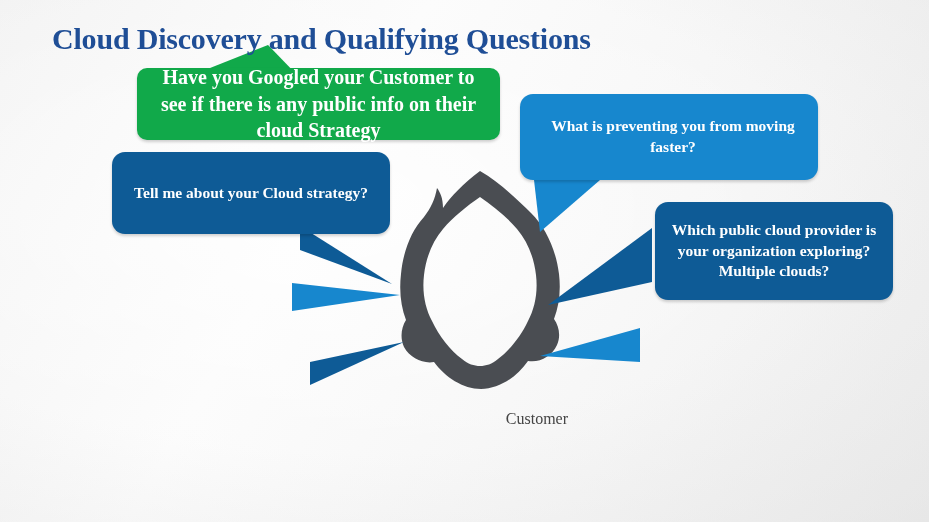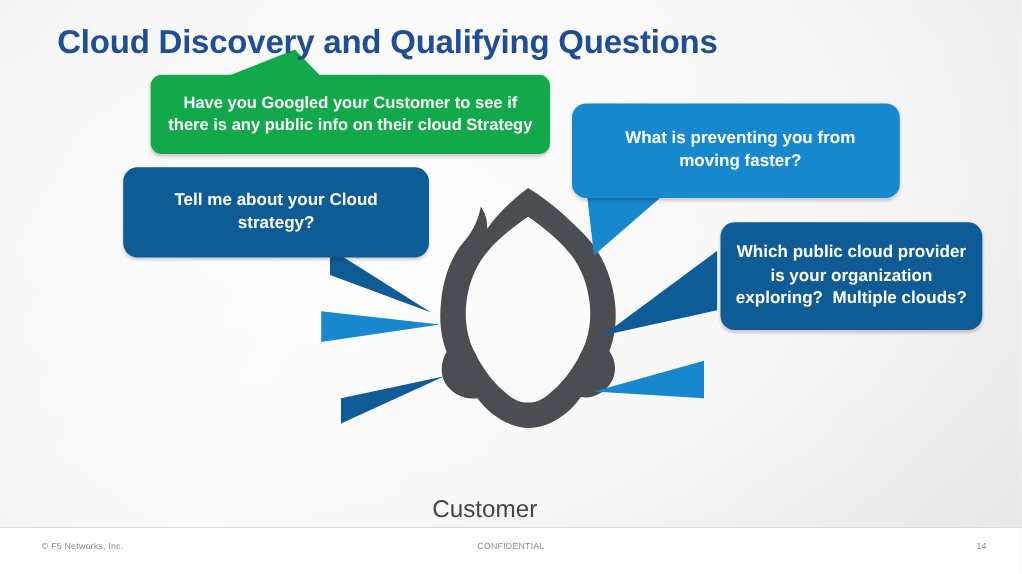--- a/index.html
+++ b/index.html
@@ -6,21 +6,21 @@
   html, body {
     margin: 0;
     padding: 0;
     background: #ffffff;
   }
   #slide {
     position: relative;
     width: 929px;
     height: 522px;
     overflow: hidden;
-    font-family: Liberation Sans, sans-serif;
+    font-family: Liberation Serif, serif;
     background: linear-gradient(120deg, #f2f2f2 0%, #fbfbfb 35%, #f4f4f4 70%, #ececec 100%);
   }
   
   #slide::before {
     content: "";
     position: absolute;
     inset: 0;
     background: radial-gradient(ellipse at 35% 40%, rgba(255,255,255,0.85) 0%, rgba(255,255,255,0.15) 55%, rgba(225,225,225,0.45) 100%);
     pointer-events: none;
   }
@@ -51,21 +51,21 @@
     display: flex;
     align-items: center;
     justify-content: center;
     padding: 7px 12px;
     box-shadow: 0 2px 3px rgba(0,0,0,0.18);
     z-index: 5;
     white-space: pre-wrap;
   }
   .callout.dark  { background: #0E5B96; }
   .callout.light { background: #1787CE; }
-  .callout.green { background: #11A94A; border-radius: 10px; font-size: 15px; }
+  .callout.green { background: #11A94A; border-radius: 10px; font-size: 20px; }
 
   
   #tails {
     position: absolute;
     left: 0; top: 0;
     width: 929px; height: 522px;
     z-index: 4;
     pointer-events: none;
   }
 
@@ -76,25 +76,24 @@
     top: 168px;
     width: 175px;
     height: 230px;
     z-index: 3;
   }
   #customer-label {
     position: absolute;
     left: 393px;
     top: 410px;
     width: 175px;
-    text-align: left;
-    font-size: 22px;
+    text-align: right;
+    font-size: 16px;
     color: #444444;
     z-index: 6;
-    margin-top: 40px;
   }
 
   
   #footer {
     position: absolute;
     left: 0;
     bottom: 0;
     width: 929px;
     height: 42px;
     background: #ffffff;
@@ -173,19 +172,14 @@
 
   <div class="callout dark" style="left:112px; top:152px; width:278px; height:82px;">Tell me about your Cloud strategy?</div>
 
 
 
   <div class="callout light" style="left:520px; top:94px; width:298px; height:86px;padding-left:20px;">What is preventing you from moving faster?</div>
 
   <div class="callout dark" style="left:655px; top:202px; width:238px; height:98px;">Which public cloud provider is your organization exploring?  Multiple clouds?</div>
 
 
-  <div id="footer">
-    <div class="footer-text" id="footer-copyright">© F5 Networks, Inc.</div>
-    <div class="footer-text" id="footer-classification">CONFIDENTIAL</div>
-    <div class="footer-text" id="footer-pagenum">14</div>
-  </div>
 
 </div>
 
 </body></html>

